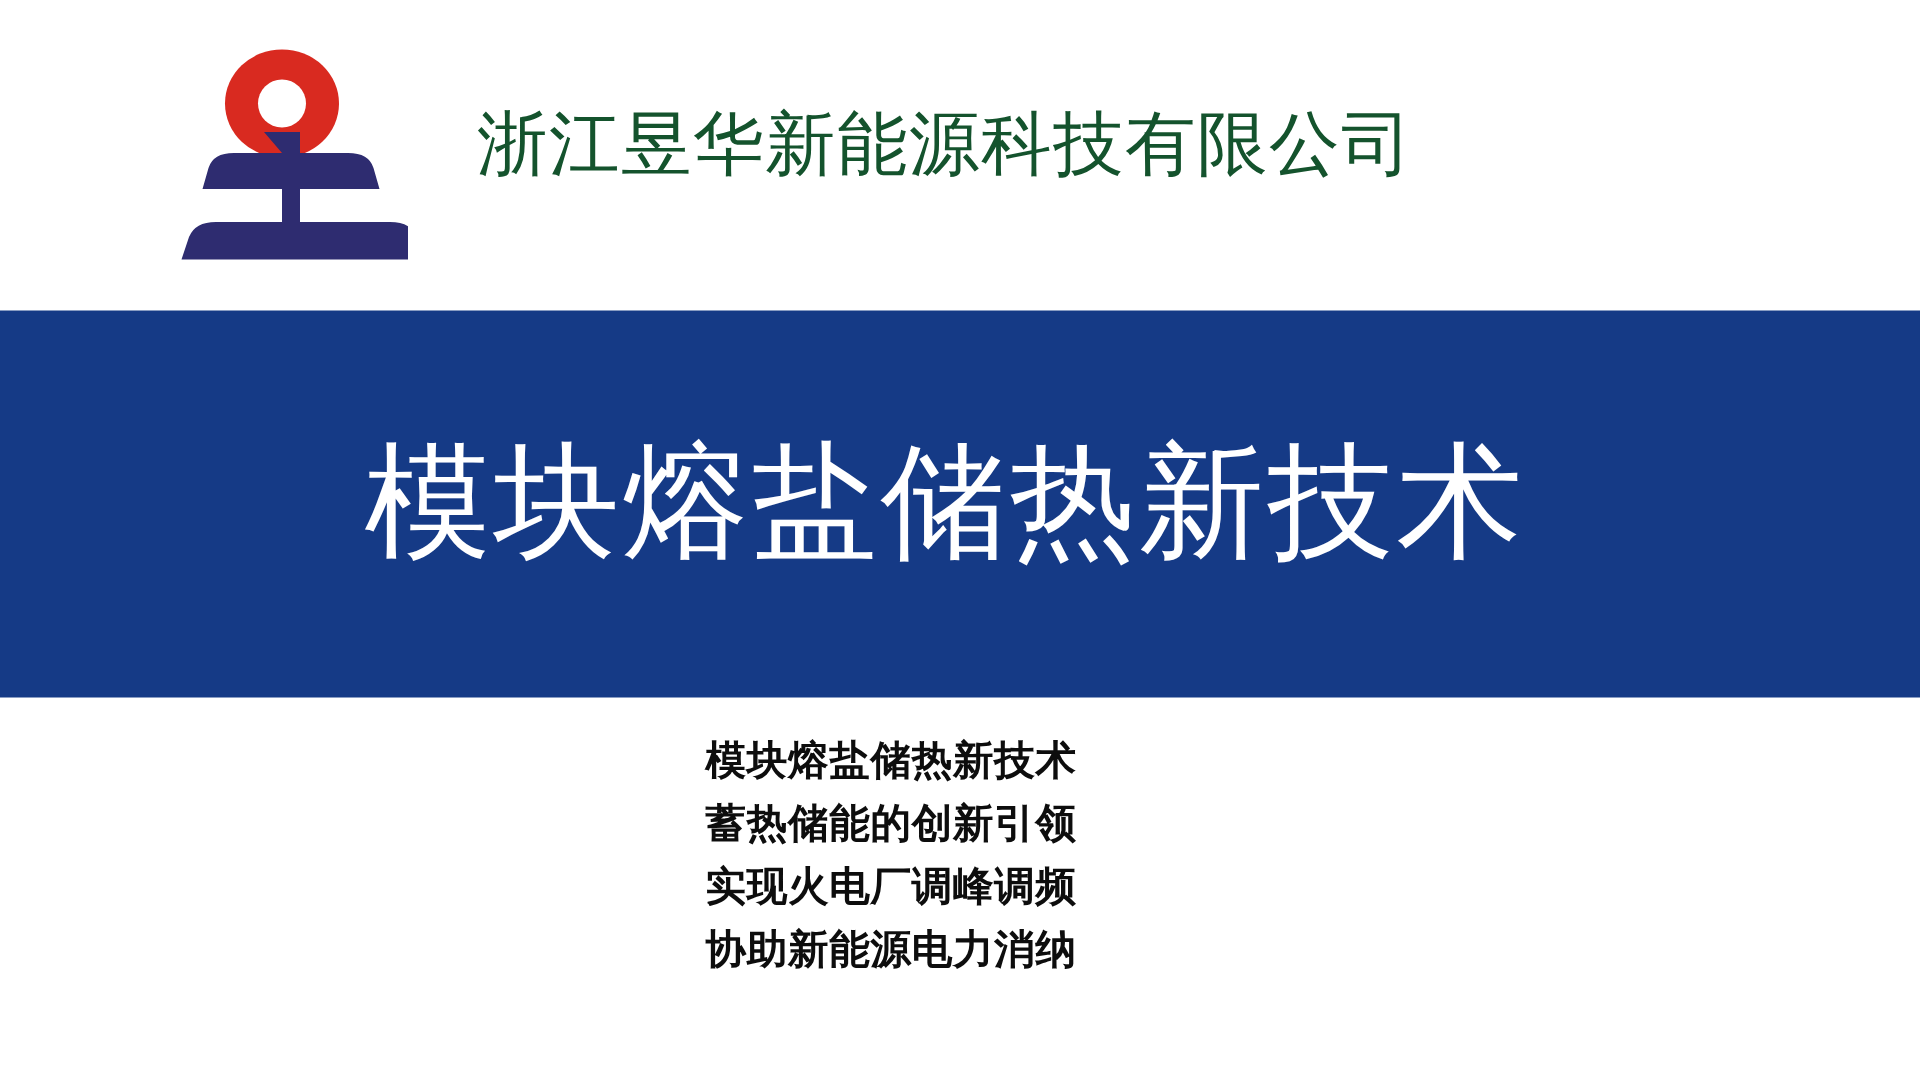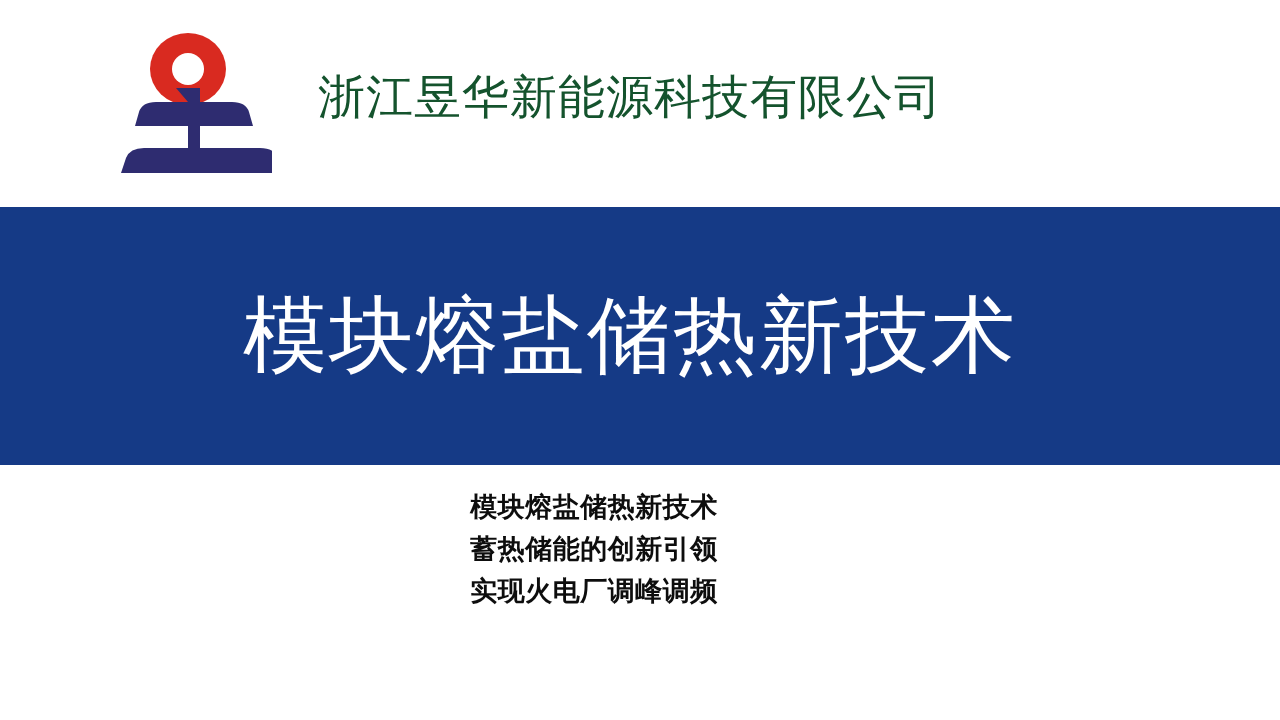--- a/index.html
+++ b/index.html
@@ -126,15 +126,16 @@
   </div>
 
   <div class="title-banner">
     <div class="main-title">模块熔盐储热新技术</div>
   </div>
 
   <div class="tagline-block">
     <div class="tagline-line">模块熔盐储热新技术</div>
     <div class="tagline-line">蓄热储能的创新引领</div>
     <div class="tagline-line">实现火电厂调峰调频</div>
+    <div class="tagline-line">协助新能源电力消纳</div>
   </div>
 
 </div>
 
 </body></html>

